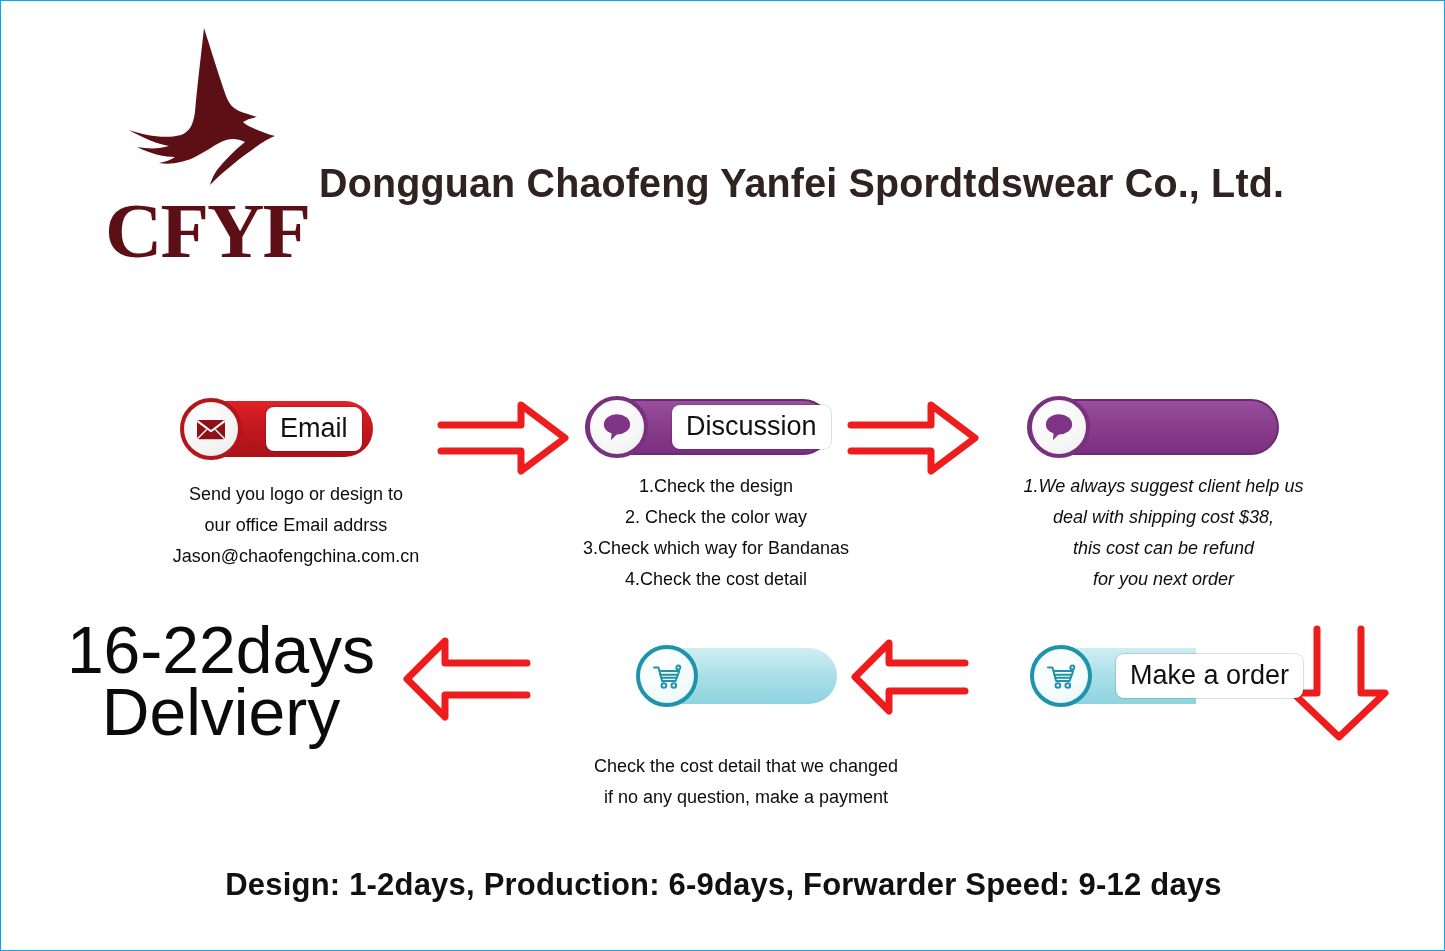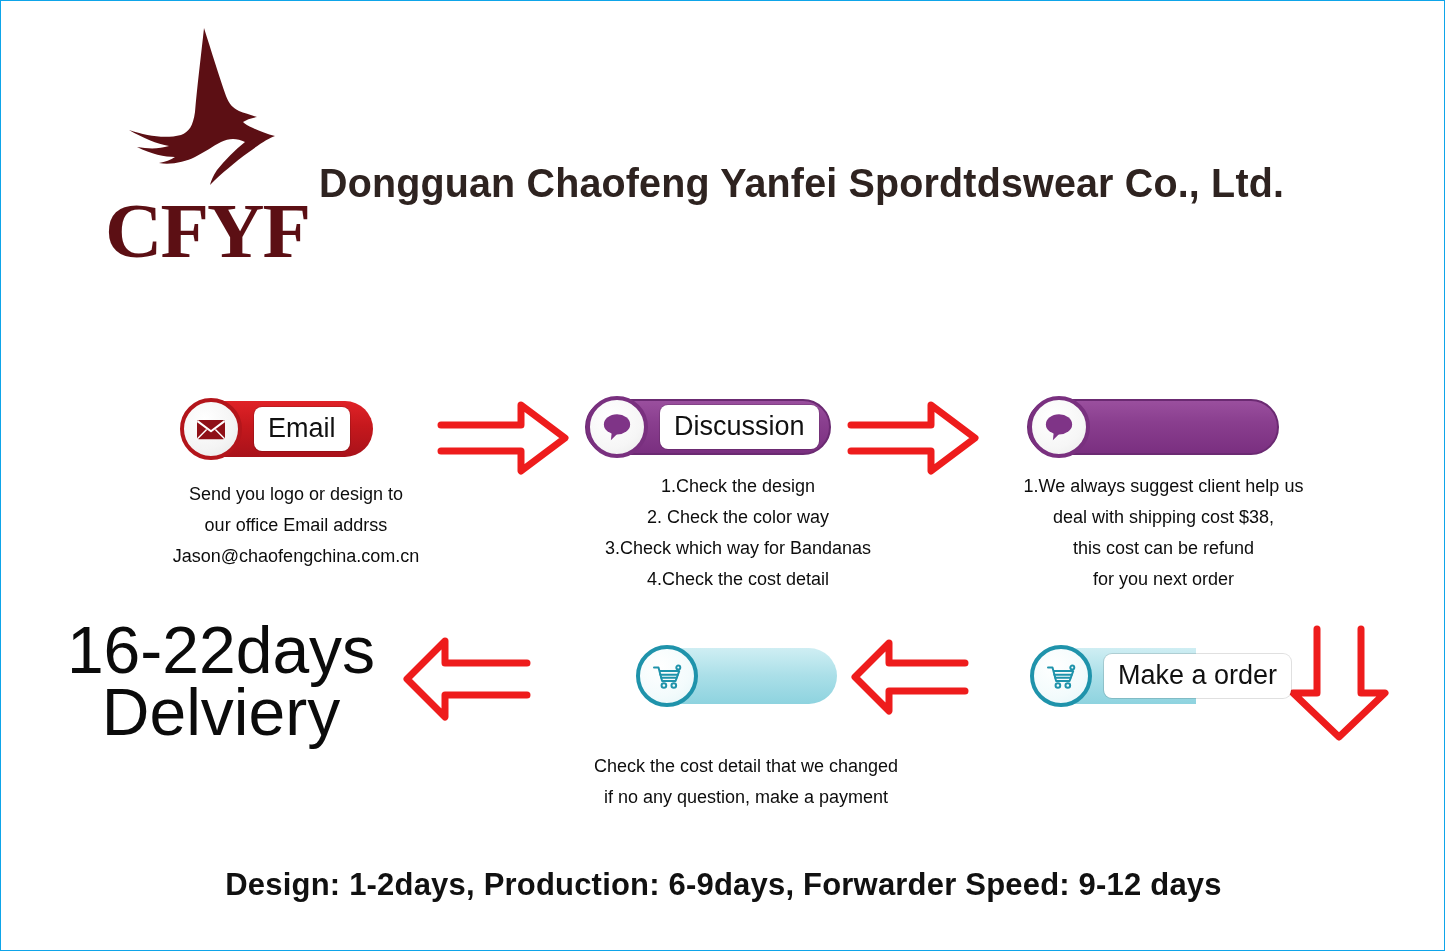--- a/index.html
+++ b/index.html
@@ -105,21 +105,21 @@
     background: radial-gradient(circle at 38% 32%, #ffffff 0%, #f3fbfc 60%, #e4f5f8 100%);
     border: 4px solid #1f93ab;
   }
   .badge-label {
     background: #ffffff;
     border-radius: 8px;
     color: #111111;
     font-size: 27px;
     line-height: 38px;
     padding: 2px 14px 4px 14px;
-    margin-left: 12px;
+    margin-left: 24px;
     margin-right: 10px;
     white-space: nowrap;
     box-shadow: 0 0 0 1px rgba(0,0,0,0.12);
   }
 
   
   .caption {
     position: absolute;
     text-align: center;
     color: #0d0d0d;
@@ -210,41 +210,41 @@
   <div class="badge purple" style="left:584px; top:398px; width:246px;">
     <div class="badge-icon purple-ring">
       <svg viewBox="0 0 36 32" width="32" height="28" aria-hidden="true">
         <ellipse cx="18" cy="13" rx="15" ry="11.5" fill="#7f3487"></ellipse>
         <path d="M12,22 L11,31 L19,23 Z" fill="#7f3487"></path>
       </svg>
     </div>
     <div class="badge-label">Discussion</div>
   </div>
 
-  <div class="caption" style="left:527px; top:470px; width:420px;">1.Check the design
+  <div class="caption" style="left:505px; top:470px; width:420px;">1.Check the design
 2. Check the color way
 3.Check which way for Bandanas
 4.Check the cost detail</div>
 
   <div class="arrow" style="left:842px; top:398px;">
     <svg width="140" height="78" viewBox="0 0 140 78" aria-hidden="true">
       <path d="M8,26 L88,26 L88,6 L132,39 L88,72 L88,52 L8,52" fill="none" stroke="#ee1c1c" stroke-width="7" stroke-linejoin="round" stroke-linecap="round"></path>
     </svg>
   </div>
 
   <div class="badge purple" style="left:1026px; top:398px; width:252px;">
     <div class="badge-icon purple-ring">
       <svg viewBox="0 0 36 32" width="32" height="28" aria-hidden="true">
         <ellipse cx="18" cy="13" rx="15" ry="11.5" fill="#7f3487"></ellipse>
         <path d="M12,22 L11,31 L19,23 Z" fill="#7f3487"></path>
       </svg>
     </div>
   </div>
 
-  <div class="caption" style="left:940px; top:470px; width:445px;">1.We always suggest client help us
+  <div class="caption" style="left:940px; top:470px; width:445px;font-style:italic;">1.We always suggest client help us
 deal with shipping cost $38,
 this cost can be refund
 for you next order</div>
 
   <div class="arrow" style="left:1284px; top:620px;">
     <svg width="108" height="122" viewBox="0 0 108 122" aria-hidden="true">
       <path d="M32,8 L32,72 L8,72 L54,116 L100,72 L76,72 L76,8" fill="none" stroke="#ee1c1c" stroke-width="7" stroke-linejoin="round" stroke-linecap="round"></path>
     </svg>
   </div>
 

